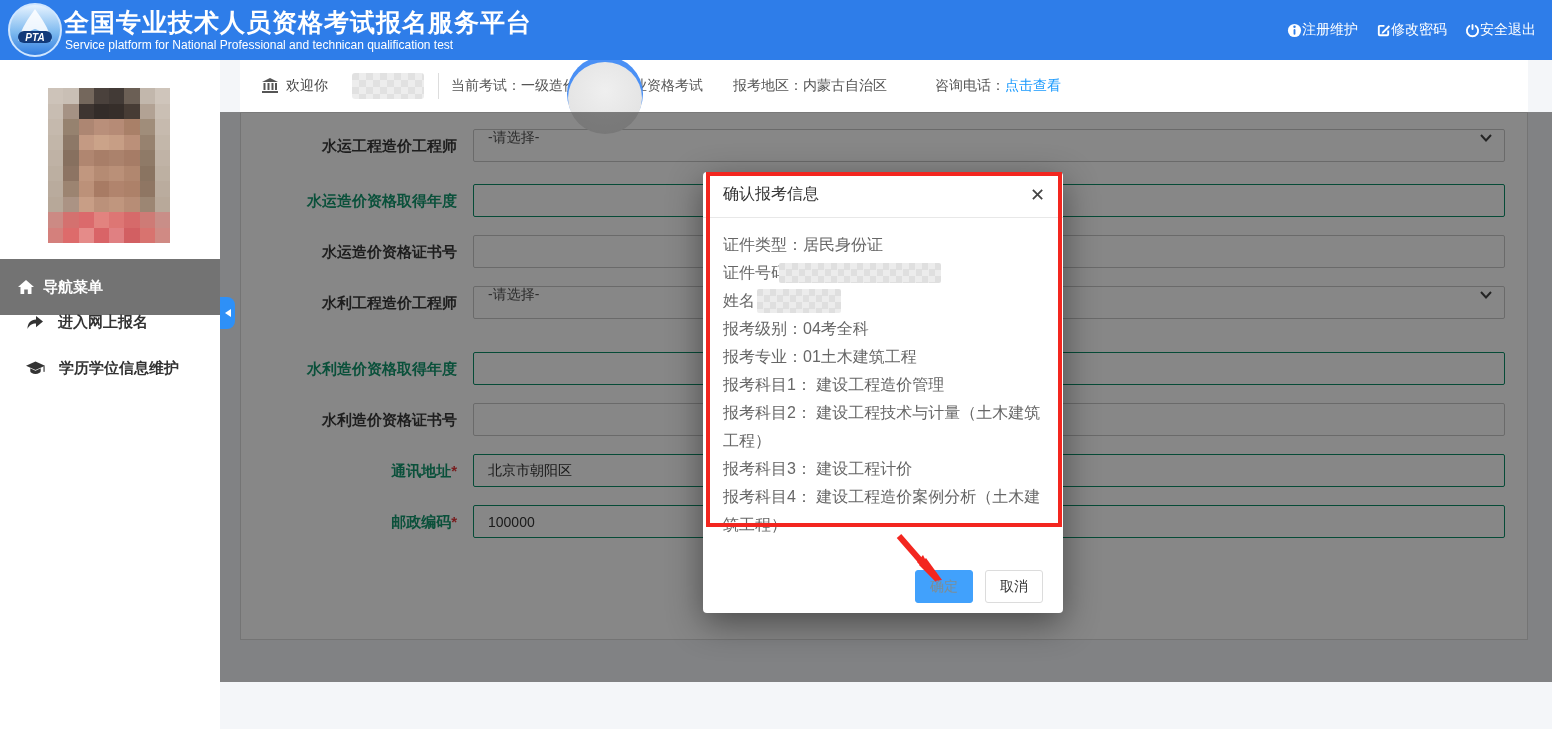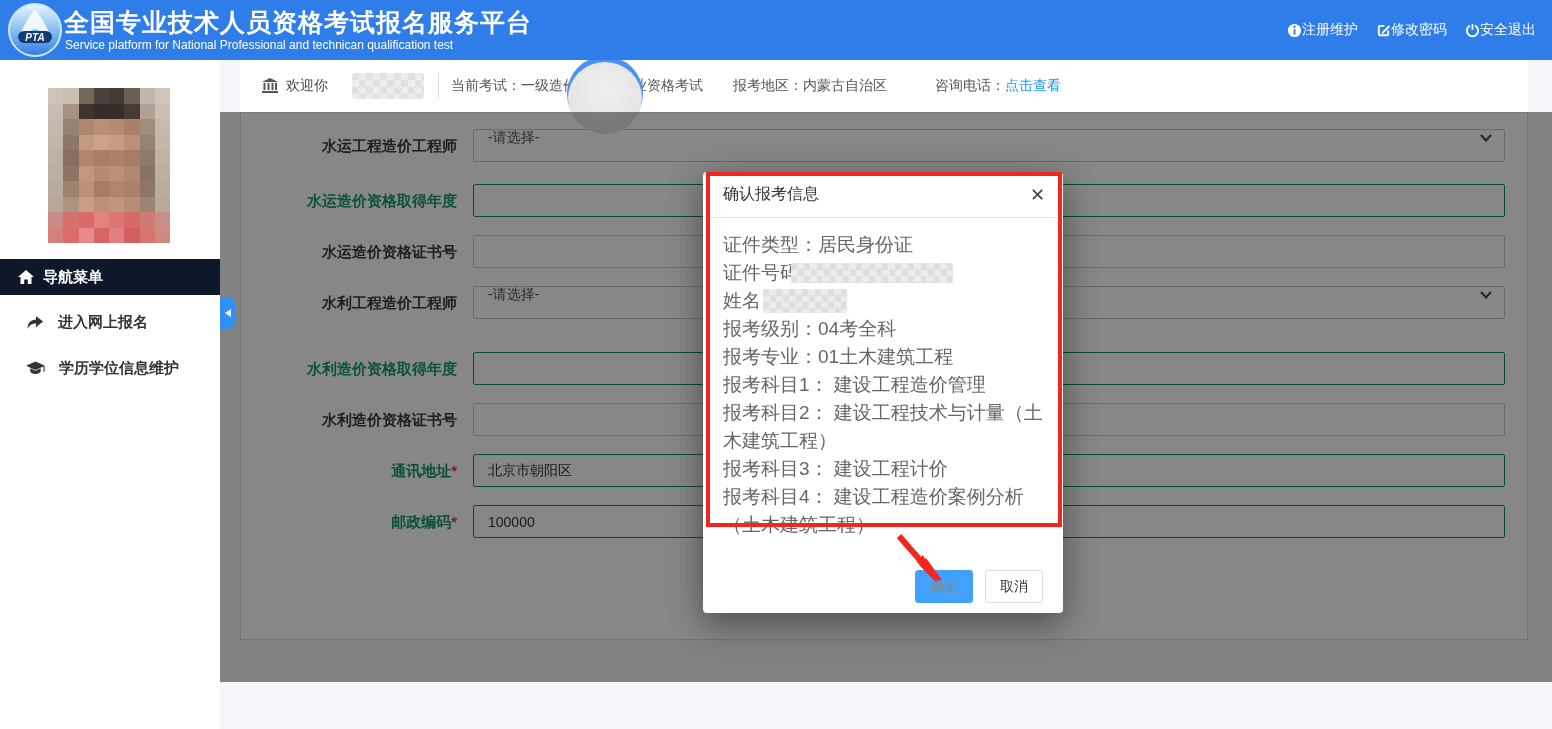--- a/index.html
+++ b/index.html
@@ -11,21 +11,21 @@
   .logo{position:absolute;left:8px;top:3px;width:54px;height:54px;}
   .h-title{position:absolute;left:64px;top:6px;color:#fff;font-size:25px;font-weight:bold;letter-spacing:1px;white-space:nowrap;}
   .h-sub{position:absolute;left:65px;top:38px;color:#ffffff;font-size:12px;font-weight:normal;white-space:nowrap;}
   .h-links{position:absolute;right:16px;top:0;height:60px;display:flex;align-items:center;gap:18px;}
   .h-link{display:flex;align-items:center;gap:0;color:#fff;font-size:14px;cursor:pointer;white-space:nowrap;}
 
   
   .sidebar{position:absolute;left:0;top:60px;width:220px;height:669px;background:#ffffff;z-index:1;}
   .photo{position:absolute;left:48px;top:28px;width:122px;height:155px;overflow:hidden;}
   .photo div{width:100%;height:100%;}
-  .nav-title{position:absolute;left:0;top:199px;width:220px;height:36px;background:#0f172a;color:#fff;
+  .nav-title{position:absolute;left:0;top:199px;width:220px;height:56px;background:#737373;color:#fff;
              display:flex;align-items:center;gap:9px;padding-left:18px;box-sizing:border-box;
              font-size:15px;font-weight:bold;}
   .menu-item{position:absolute;left:0;width:220px;height:34px;display:flex;align-items:center;gap:14px;
              padding-left:26px;box-sizing:border-box;color:#333;font-size:15px;font-weight:bold;cursor:pointer;}
   .collapse-tab{position:absolute;left:220px;top:297px;width:15px;height:32px;background:#2e90f7;
                 border-radius:0 8px 8px 0;z-index:6;display:flex;align-items:center;justify-content:center;cursor:pointer;}
   .collapse-tab i{display:block;width:0;height:0;border-style:solid;border-width:4px 6px 4px 0;border-color:transparent #ffffff transparent transparent;}
 
   
   .welcome{position:absolute;left:240px;top:60px;width:1288px;height:52px;background:#fff;z-index:2;
@@ -60,21 +60,21 @@
   .backdrop{position:absolute;left:220px;top:112px;width:1332px;height:570px;background:rgba(0,0,0,0.47);z-index:5;}
   .footer-strip{position:absolute;left:220px;top:682px;width:1332px;height:47px;background:#f4f6f9;z-index:1;}
 
   
   .modal{position:absolute;left:703px;top:172px;width:360px;height:441px;background:#fff;border-radius:4px;
          box-shadow:0 10px 35px rgba(0,0,0,0.45);z-index:10;box-sizing:border-box;}
   .m-head{height:46px;border-bottom:1px solid #e8e8e8;display:flex;align-items:center;justify-content:space-between;
           padding:0 18px 0 20px;box-sizing:border-box;}
   .m-title{font-size:16px;color:#333;}
   .m-close{font-size:18px;color:#444;cursor:pointer;line-height:1;}
-  .m-body{padding:13px 20px 0 20px;font-size:19px;color:#666;}
+  .m-body{padding:13px 20px 0 20px;font-size:16px;color:#666;}
   .m-line{line-height:28px;display:flex;align-items:center;flex-wrap:wrap;}
   .m-line.wrap{display:block;}
   .blur-chip{display:inline-block;height:20px;border-radius:2px;vertical-align:middle;
              background:repeating-conic-gradient(#ececec 0% 25%, #dfdfdf 0% 50%) 0 0/13px 13px;}
   .chip-id{width:162px;margin-left:-8px;}
   .chip-name{width:84px;height:24px;margin-left:2px;}
   .m-foot{position:absolute;right:20px;bottom:10px;display:flex;gap:12px;}
   .btn{height:33px;min-width:58px;border-radius:3px;font-size:14px;display:flex;align-items:center;justify-content:center;
        cursor:pointer;box-sizing:border-box;padding:0 14px;}
   .btn-ok{background:#41a1fc;color:#7d8d96;border:1px solid #41a1fc;}

